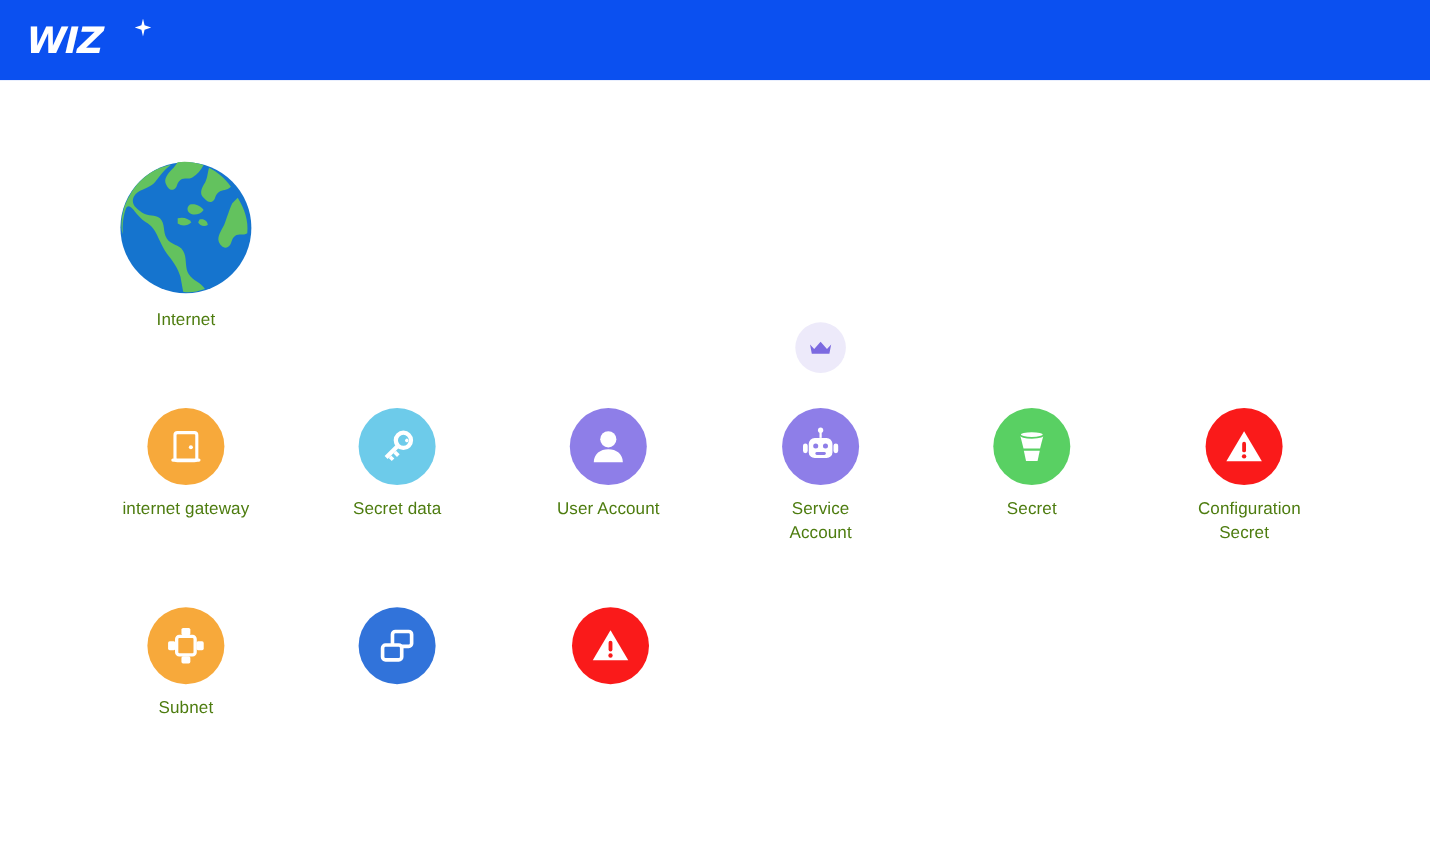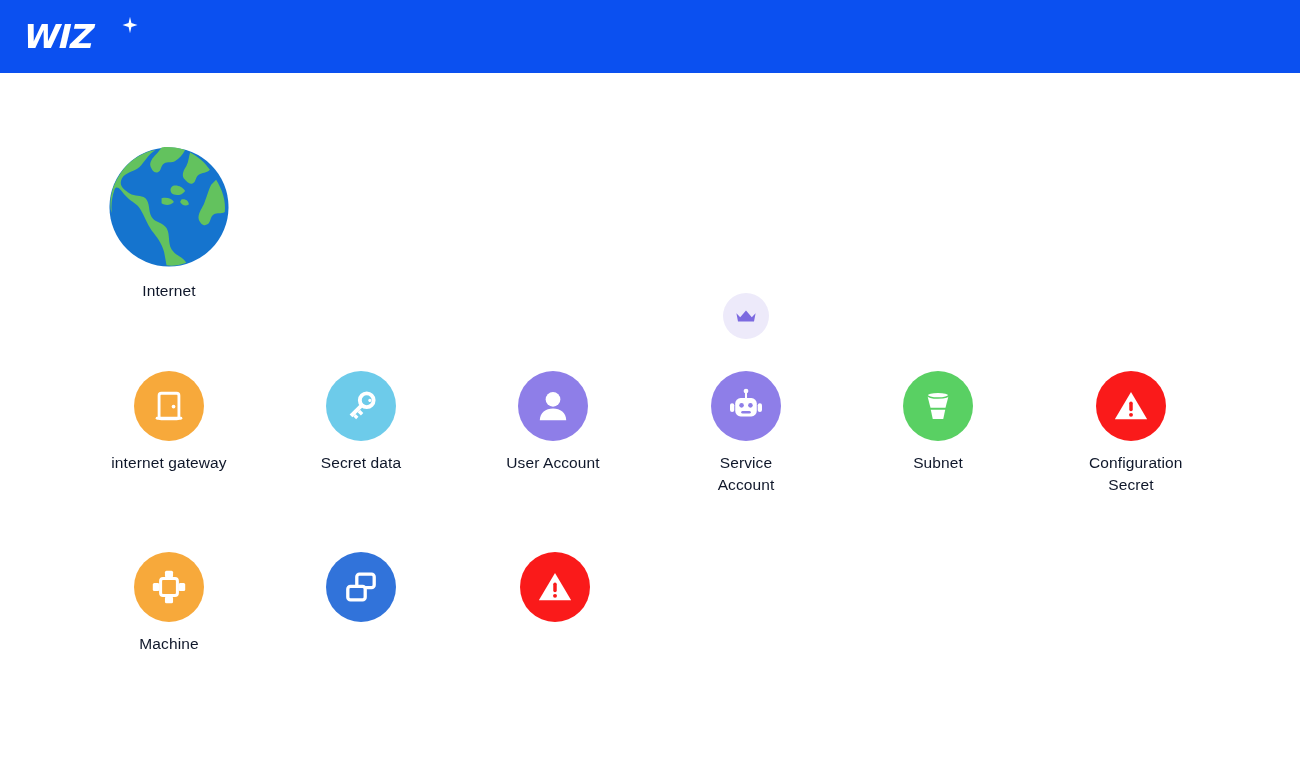--- a/index.html
+++ b/index.html
@@ -61,21 +61,21 @@
     display: flex;
     align-items: center;
     justify-content: center;
     position: relative;
   }
   .node-circle svg { display: block; }
   .node-label {
     margin-top: 11px;
     font-size: 15.5px;
     line-height: 22px;
-    color: #0f172a;
+    color: #4d7c0f;
     letter-spacing: 0.1px;
     font-family: "Liberation Sans", sans-serif;
   }
   .node-label.narrow { padding: 0 38px; }
 
   
   .c-orange { background: #F7A93B; }
   .c-cyan   { background: #6DCBEA; }
   .c-purple { background: #8E7EE8; }
   .c-green  { background: #59D063; }
@@ -259,21 +259,21 @@
   </div>
 
   <div class="graph-node" style="left:938px; top:298px;">
     <div class="node-circle c-green">
       <svg width="34" height="34" viewBox="0 0 24 24">
         <path d="M4.4 4.2 L19.6 4.2 L17.3 13.2 L6.7 13.2 Z" fill="#ffffff"></path>
         <ellipse cx="12" cy="4.3" rx="7.6" ry="2.1" fill="#ffffff" stroke="#59D063" stroke-width="1.1"></ellipse>
         <path d="M6.9 14.6 L17.1 14.6 L15.7 21.2 L8.3 21.2 Z" fill="#ffffff"></path>
       </svg>
     </div>
-    <div class="node-label">Subnet</div>
+    <div class="node-label">Secret</div>
   </div>
 
   <div class="graph-node" style="left:1131px; top:298px;">
     <div class="node-circle c-red">
       <svg width="38" height="38" viewBox="0 0 24 24">
         <path d="M12 3.2 L22.2 20.4 L1.8 20.4 Z" fill="#ffffff"></path>
         <rect x="10.9" y="9.2" width="2.2" height="6.1" rx="1.1" fill="#FA1A1A"></rect>
         <circle cx="12" cy="17.6" r="1.25" fill="#FA1A1A"></circle>
       </svg>
     </div>
@@ -283,21 +283,21 @@
   <div class="graph-node" style="left:169px; top:479px;">
     <div class="node-circle c-orange">
       <svg width="36" height="36" viewBox="0 0 24 24">
         <rect x="6.4" y="6.4" width="11.2" height="11.2" rx="1.6" fill="none" stroke="#ffffff" stroke-width="2"></rect>
         <rect x="9.3" y="1.2" width="5.4" height="4.4" rx="1" fill="#ffffff"></rect>
         <rect x="9.3" y="18.4" width="5.4" height="4.4" rx="1" fill="#ffffff"></rect>
         <rect x="1.2" y="9.3" width="4.4" height="5.4" rx="1" fill="#ffffff"></rect>
         <rect x="18.4" y="9.3" width="4.4" height="5.4" rx="1" fill="#ffffff"></rect>
       </svg>
     </div>
-    <div class="node-label">Machine</div>
+    <div class="node-label">Subnet</div>
   </div>
 
   <div class="graph-node" style="left:361px; top:479px;">
     <div class="node-circle c-blue">
       <svg width="36" height="36" viewBox="0 0 24 24">
         <rect x="9.2" y="3.4" width="11.6" height="9" rx="1.8" fill="none" stroke="#ffffff" stroke-width="2.2"></rect>
         <rect x="3.2" y="11.6" width="11.6" height="9" rx="1.8" fill="#3173DA" stroke="#ffffff" stroke-width="2.2"></rect>
       </svg>
     </div>
   </div>

